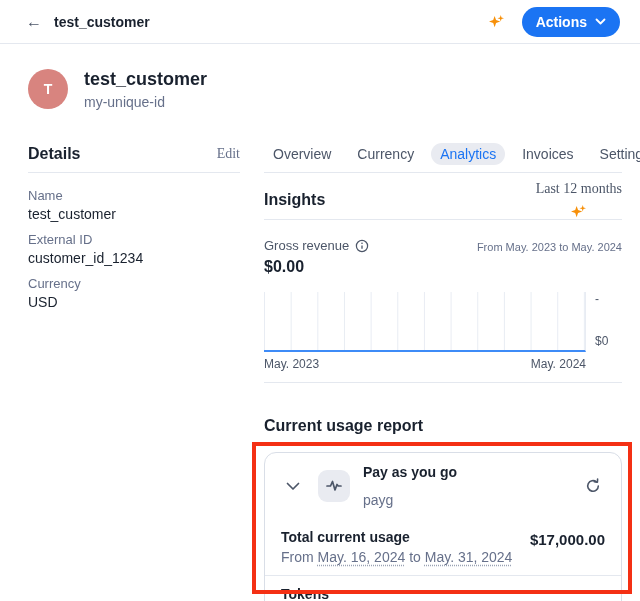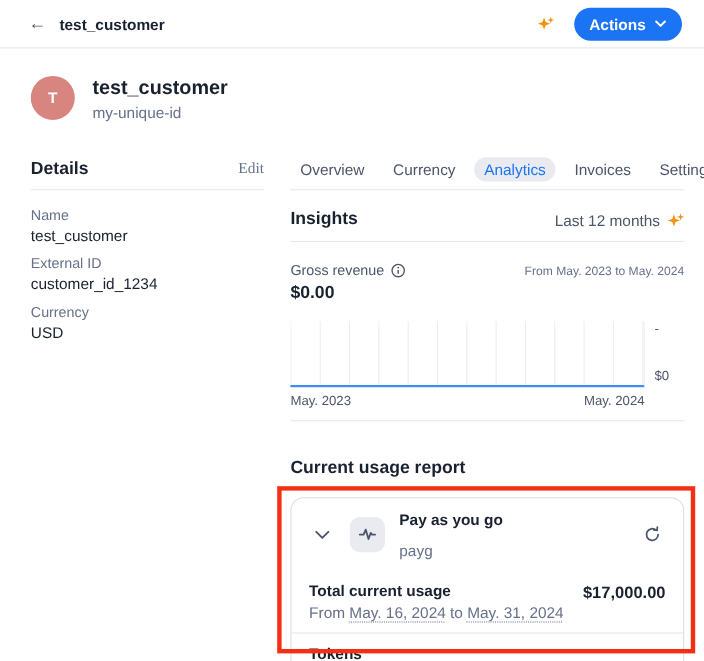--- a/index.html
+++ b/index.html
@@ -36,21 +36,21 @@
   .field-label { font-size:13px; color:#66708A; }
   .field-value { font-size:14px; color:#19212E; margin-top:3px; }
 
   
   .tabs { display:flex; align-items:center; gap:8px; height:24px; margin-bottom:6px; }
   .tab { font-size:14px; color:#4C5668; padding:3px 9px; border-radius:12px; cursor:pointer; background:none; border:none; font-family:inherit; white-space:nowrap; }
   .tab.active { color:#1B74F3; background:#E9EBF1; font-weight:normal; }
 
   
   .insights-head { display:flex; align-items:center; justify-content:space-between; margin-top:16px; height:22px; margin-bottom:8px; }
-  .period-btn { display:flex; align-items:center; gap:7px; font-size:14px; color:#4C5668; background:none; border:none; cursor:pointer; font-family:Liberation Sans, sans-serif; }
+  .period-btn { display:flex; align-items:center; gap:7px; font-size:14px; color:#4C5668; background:none; border:none; cursor:pointer; font-family:Liberation Serif, serif;flex-direction:column; }
 
   .metric-row { display:flex; align-items:flex-end; justify-content:space-between; margin-top:18px; }
   .metric-label { display:flex; align-items:center; gap:6px; font-size:13px; color:#4C5668; }
   .metric-range { font-size:11px; color:#66708A; }
   .metric-value { font-size:16px; font-weight:bold; margin-top:5px; }
 
   
   .chart-wrap { display:flex; margin-top:16px; }
   .chart-area { flex:1; height:60px;
     background-image:linear-gradient(to right, #E8ECF3 1px, transparent 1px);

